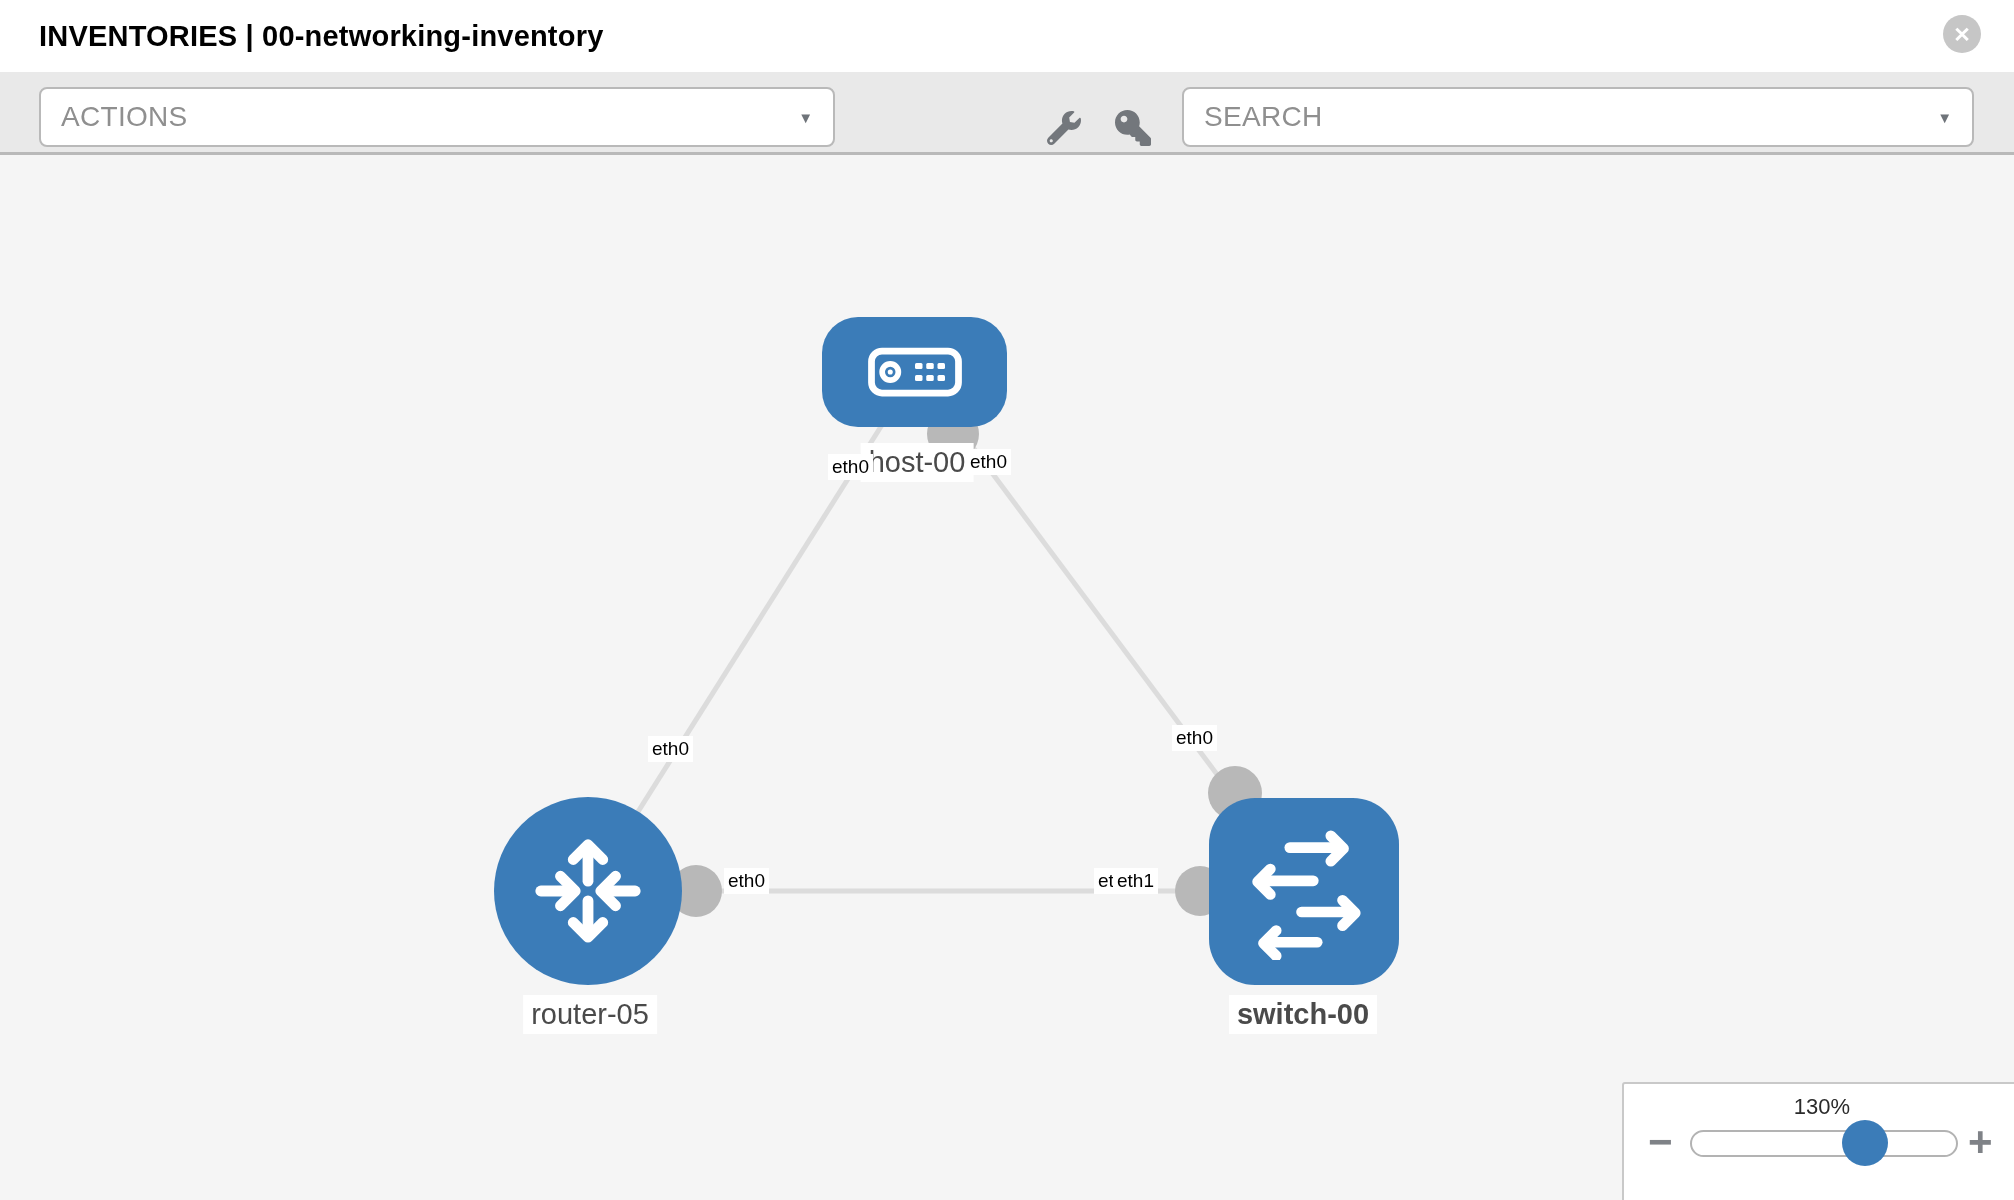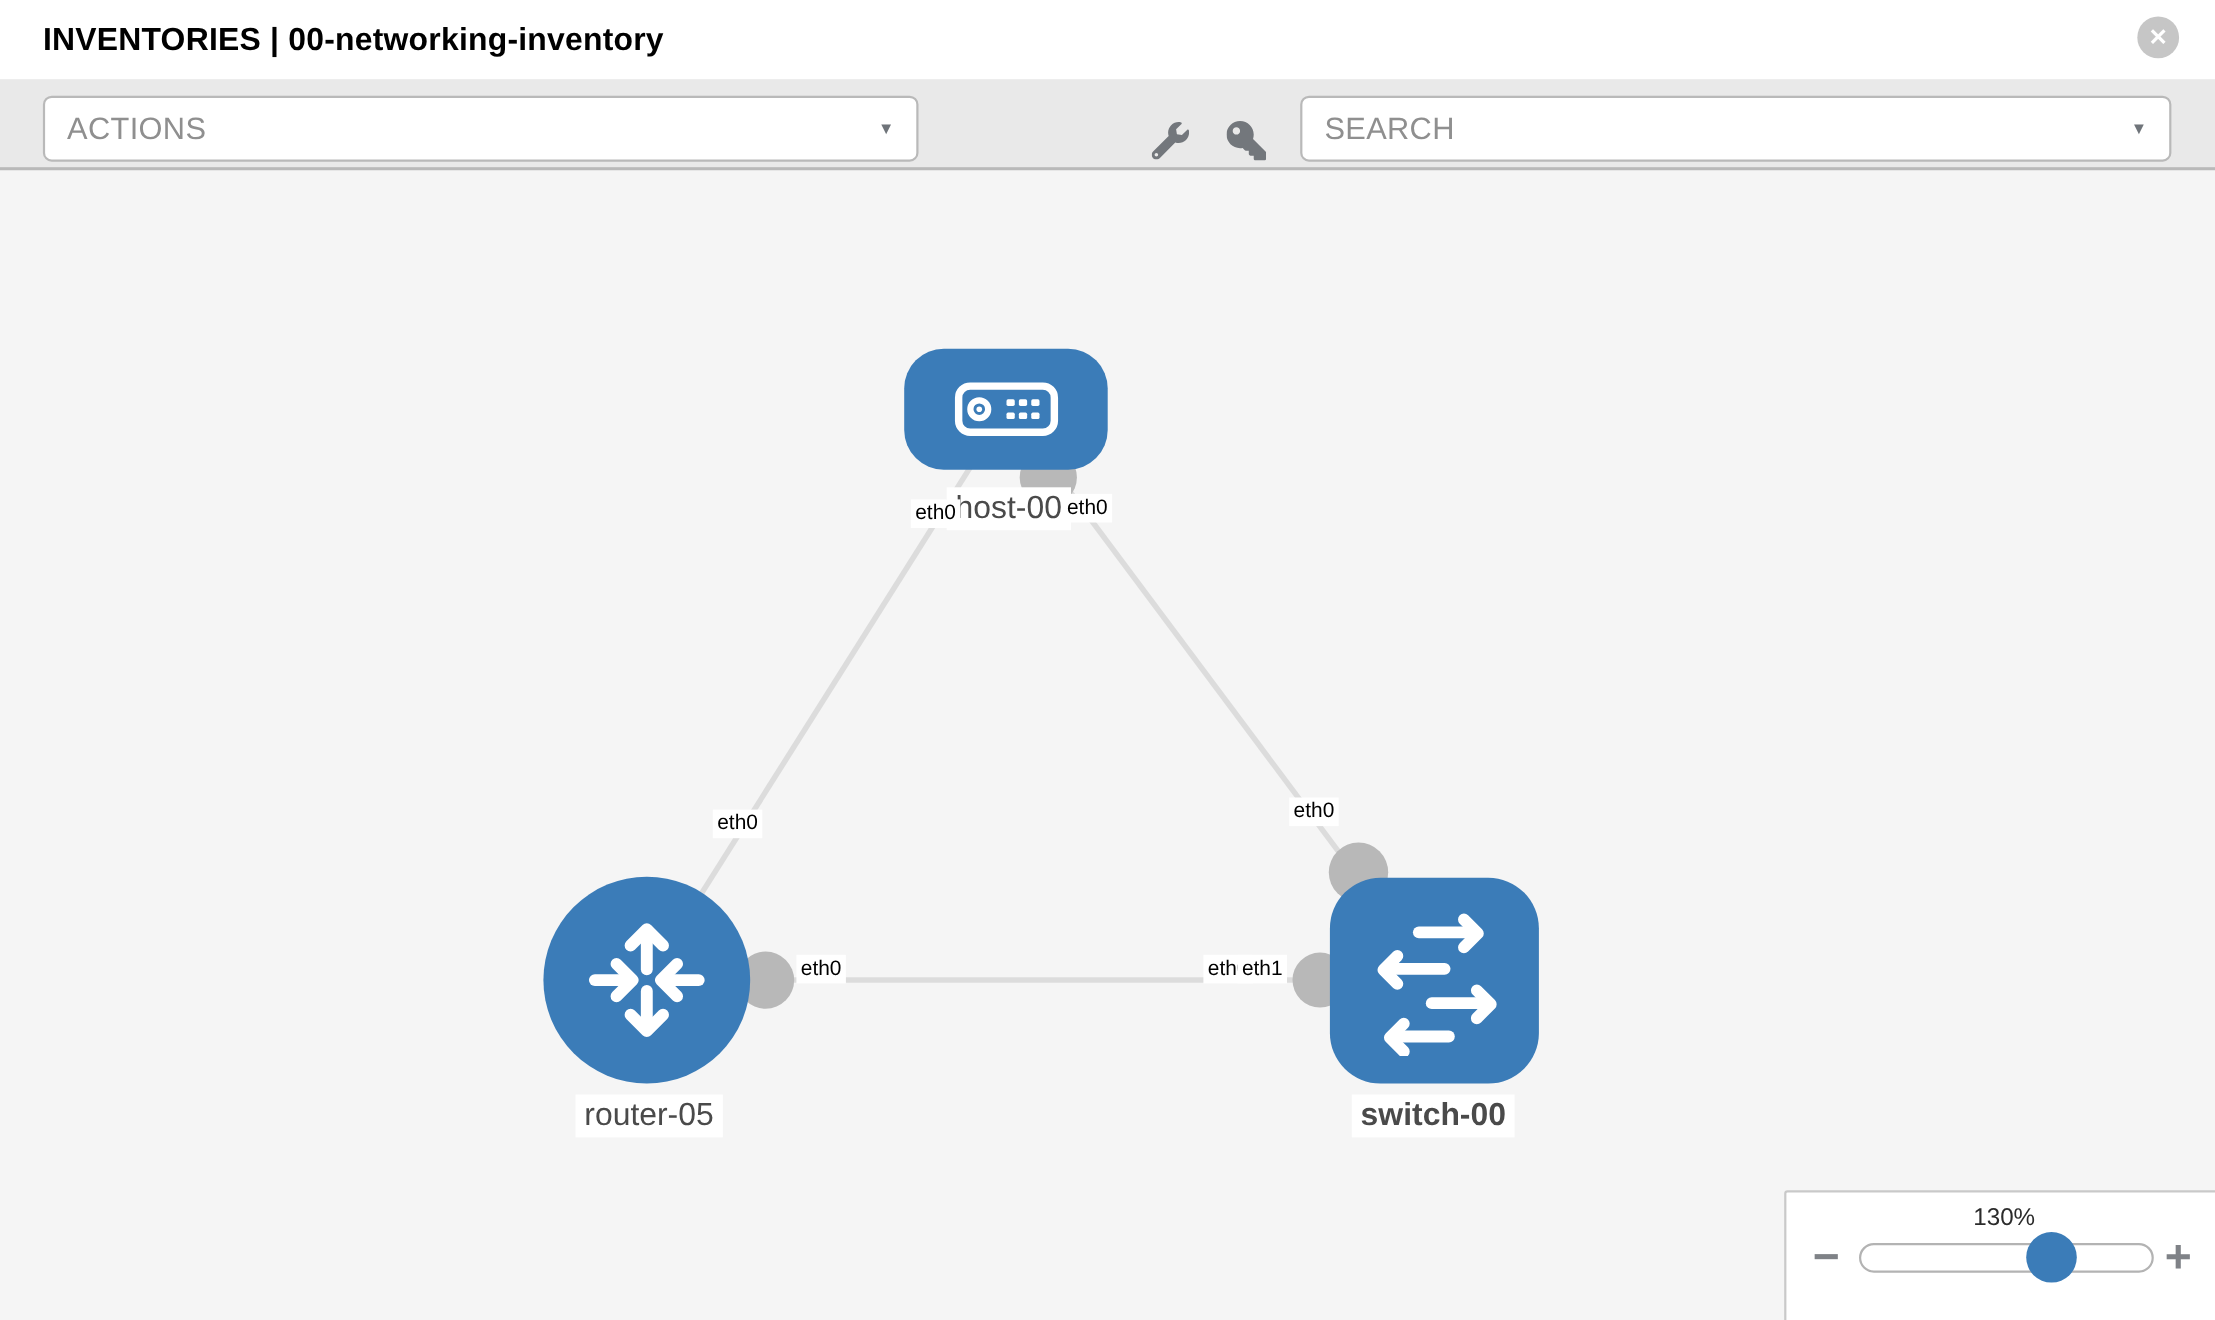--- a/index.html
+++ b/index.html
@@ -157,21 +157,21 @@
     <span class="node-label" style="left:917px; top:288px;">host-00</span>
     <span class="node-label" style="left:590px; top:840px;">router-05</span>
     <span class="node-label" style="left:1303px; top:840px;font-weight:bold;">switch-00</span>
 
     <span class="chip" style="left:828px; top:299px;">eth0</span>
     <span class="chip" style="left:966px; top:294px;">eth0</span>
     <span class="chip" style="left:648px; top:581px;">eth0</span>
     <span class="chip" style="left:1172px; top:570px;">eth0</span>
     <span class="chip" style="left:724px; top:713px;">eth0</span>
     <span class="chip" style="left:1094px; top:713px;">eth0</span>
-    <span class="chip" style="left:1113px; top:713px;margin-left:12px;">eth1</span>
+    <span class="chip" style="left:1113px; top:713px;">eth1</span>
 
     <div class="zoom-panel">
       <div class="zoom-level">130%</div>
       <div class="zoom-minus">−</div>
       <div class="zoom-track"></div>
       <div class="zoom-thumb"></div>
       <div class="zoom-plus">+</div>
     </div>
 
   </div>

